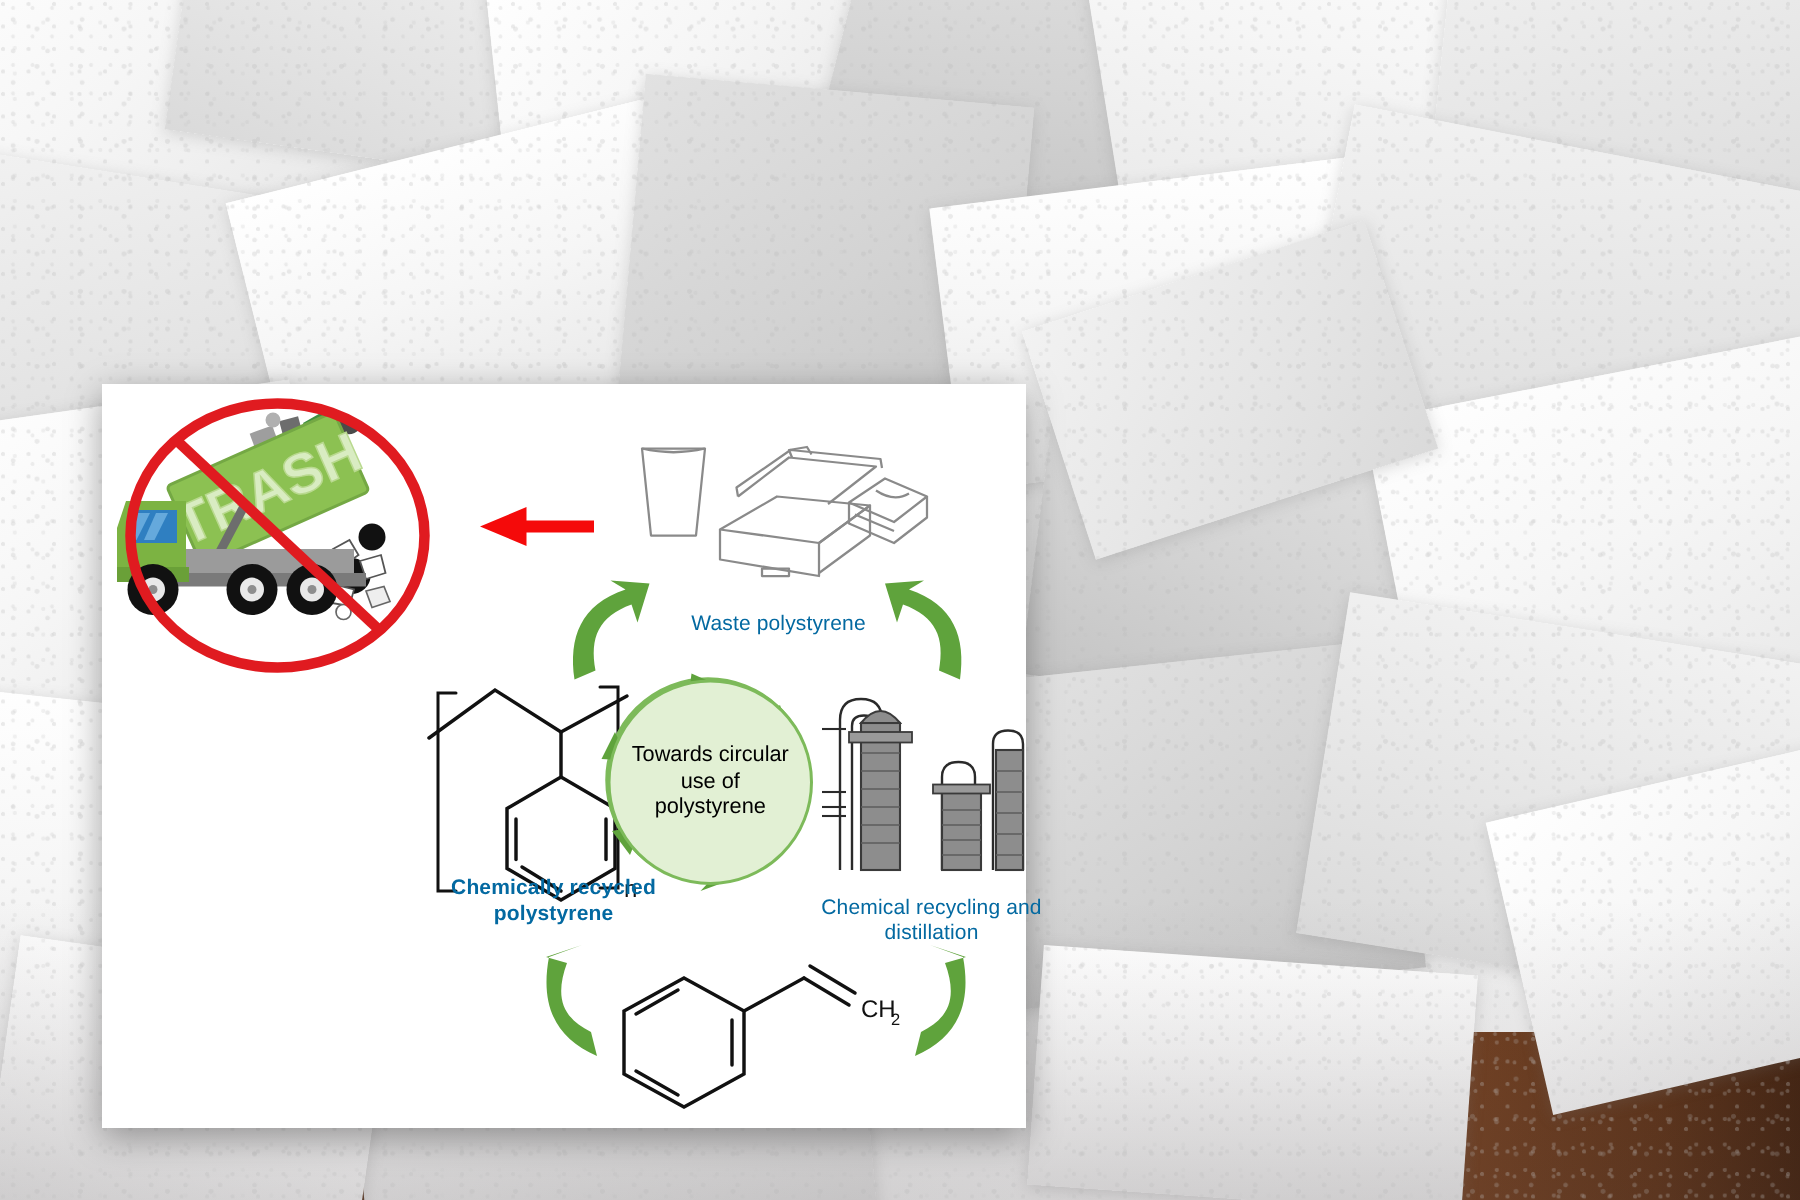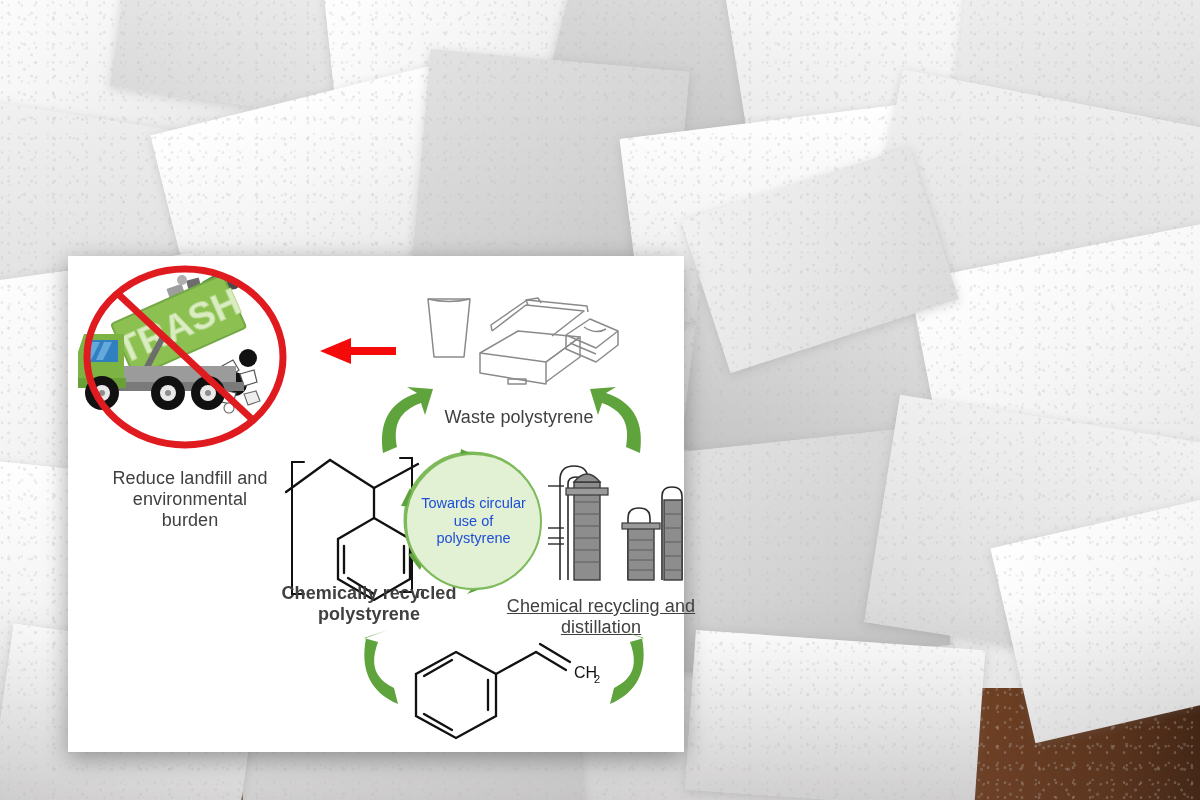--- a/index.html
+++ b/index.html
@@ -64,22 +64,22 @@
     left: 68px; top: 256px;
     width: 616px; height: 496px;
     background: #ffffff;
     box-shadow: 0 6px 22px rgba(0,0,0,0.35);
     overflow: visible;
   }
 
   .lbl {
     position: absolute;
     text-align: center;
-    color: #404040;
-    font-size: 18px;
+    color: #0369a1;
+    font-size: 14px;
     line-height: 1.18;
     white-space: pre-line;
     letter-spacing: .1px;
   }
 
   
   #truck-block { position: absolute; left: 4px; top: 6px; width: 232px; height: 200px; }
   #no-symbol { position: absolute; left: 8px; top: 2px; width: 210px; height: 186px; }
 
   
@@ -91,21 +91,21 @@
     background: #e2f0d4;
     border: 2.5px solid #7dba5a;
     display: flex; align-items: center; justify-content: center;
   }
   #circle-core span {
     display: block;
     width: 124px;
     text-align: center;
     font-size: 14.5px;
     line-height: 1.22;
-    color: #1d4ed8;
+    color: #000000;
     white-space: pre-line;
   }
 
   svg { display: block; overflow: visible; }
   .abs { position: absolute; }
 </style>
 </head>
 <body>
 
 <div id="stage">
@@ -203,23 +203,20 @@
           <circle cx="136" cy="131" r="3"></circle>
         </g>
       </svg>
 
       <svg id="no-symbol" viewBox="0 0 210 186">
         <ellipse cx="105" cy="93" rx="98" ry="88" fill="none" stroke="#e01b20" stroke-width="7"></ellipse>
         <line x1="36" y1="28" x2="175" y2="158" stroke="#e01b20" stroke-width="7"></line>
       </svg>
     </div>
 
-    <span class="lbl" style="left:12px; top:212px; width:220px;">Reduce landfill and
-environmental
-burden</span>
 
     <svg class="abs" style="left:250px; top:78px;" width="80" height="34" viewBox="0 0 80 34">
       <path d="M78 13 h-45 v-9 l-31 13 31 13 v-9 h45 z" fill="#f50a0a"></path>
     </svg>
 
     <svg class="abs" style="left:348px; top:35px;" width="200" height="105" viewBox="0 0 200 105">
       <g fill="none" stroke="#8a8a8a" stroke-width="1.5" stroke-linejoin="round">
 
         <path d="M12 8 h42 l-6 58 h-30 z"></path>
         <path d="M12 8 q21 5 42 0"></path>
@@ -277,21 +274,21 @@
 
       <rect x="120" y="56" width="18" height="80" fill="#8d8d8d" stroke="#3a3a3a" stroke-width="1.4"></rect>
       <g stroke="#5c5c5c" stroke-width="1">
         <line x1="120" y1="70" x2="138" y2="70"></line>
           <line x1="120" y1="84" x2="138" y2="84"></line>
         <line x1="120" y1="98" x2="138" y2="98"></line>
           <line x1="120" y1="112" x2="138" y2="112"></line>
         <line x1="120" y1="126" x2="138" y2="126"></line>
       </g>
     </svg>
-    <span class="lbl" style="left:398px; top:340px; width:270px;text-decoration:underline;">Chemical recycling and
+    <span class="lbl" style="left:418px; top:340px; width:270px;">Chemical recycling and
 distillation</span>
 
     <svg class="abs" style="left:336px; top:374px;" width="210" height="100" viewBox="0 0 210 100">
       <g stroke="#111" stroke-width="2.3" fill="none" stroke-linecap="round">
         <path d="M52 22 L92 44 L92 86 L52 108 L12 86 L12 44 Z"></path>
         <path d="M84 50 L84 80"></path>
           <path d="M48 30 L20 46"></path>
           <path d="M48 100 L20 84"></path>
         <path d="M92 44 L132 22"></path>
           <path d="M132 22 L162 40"></path>

